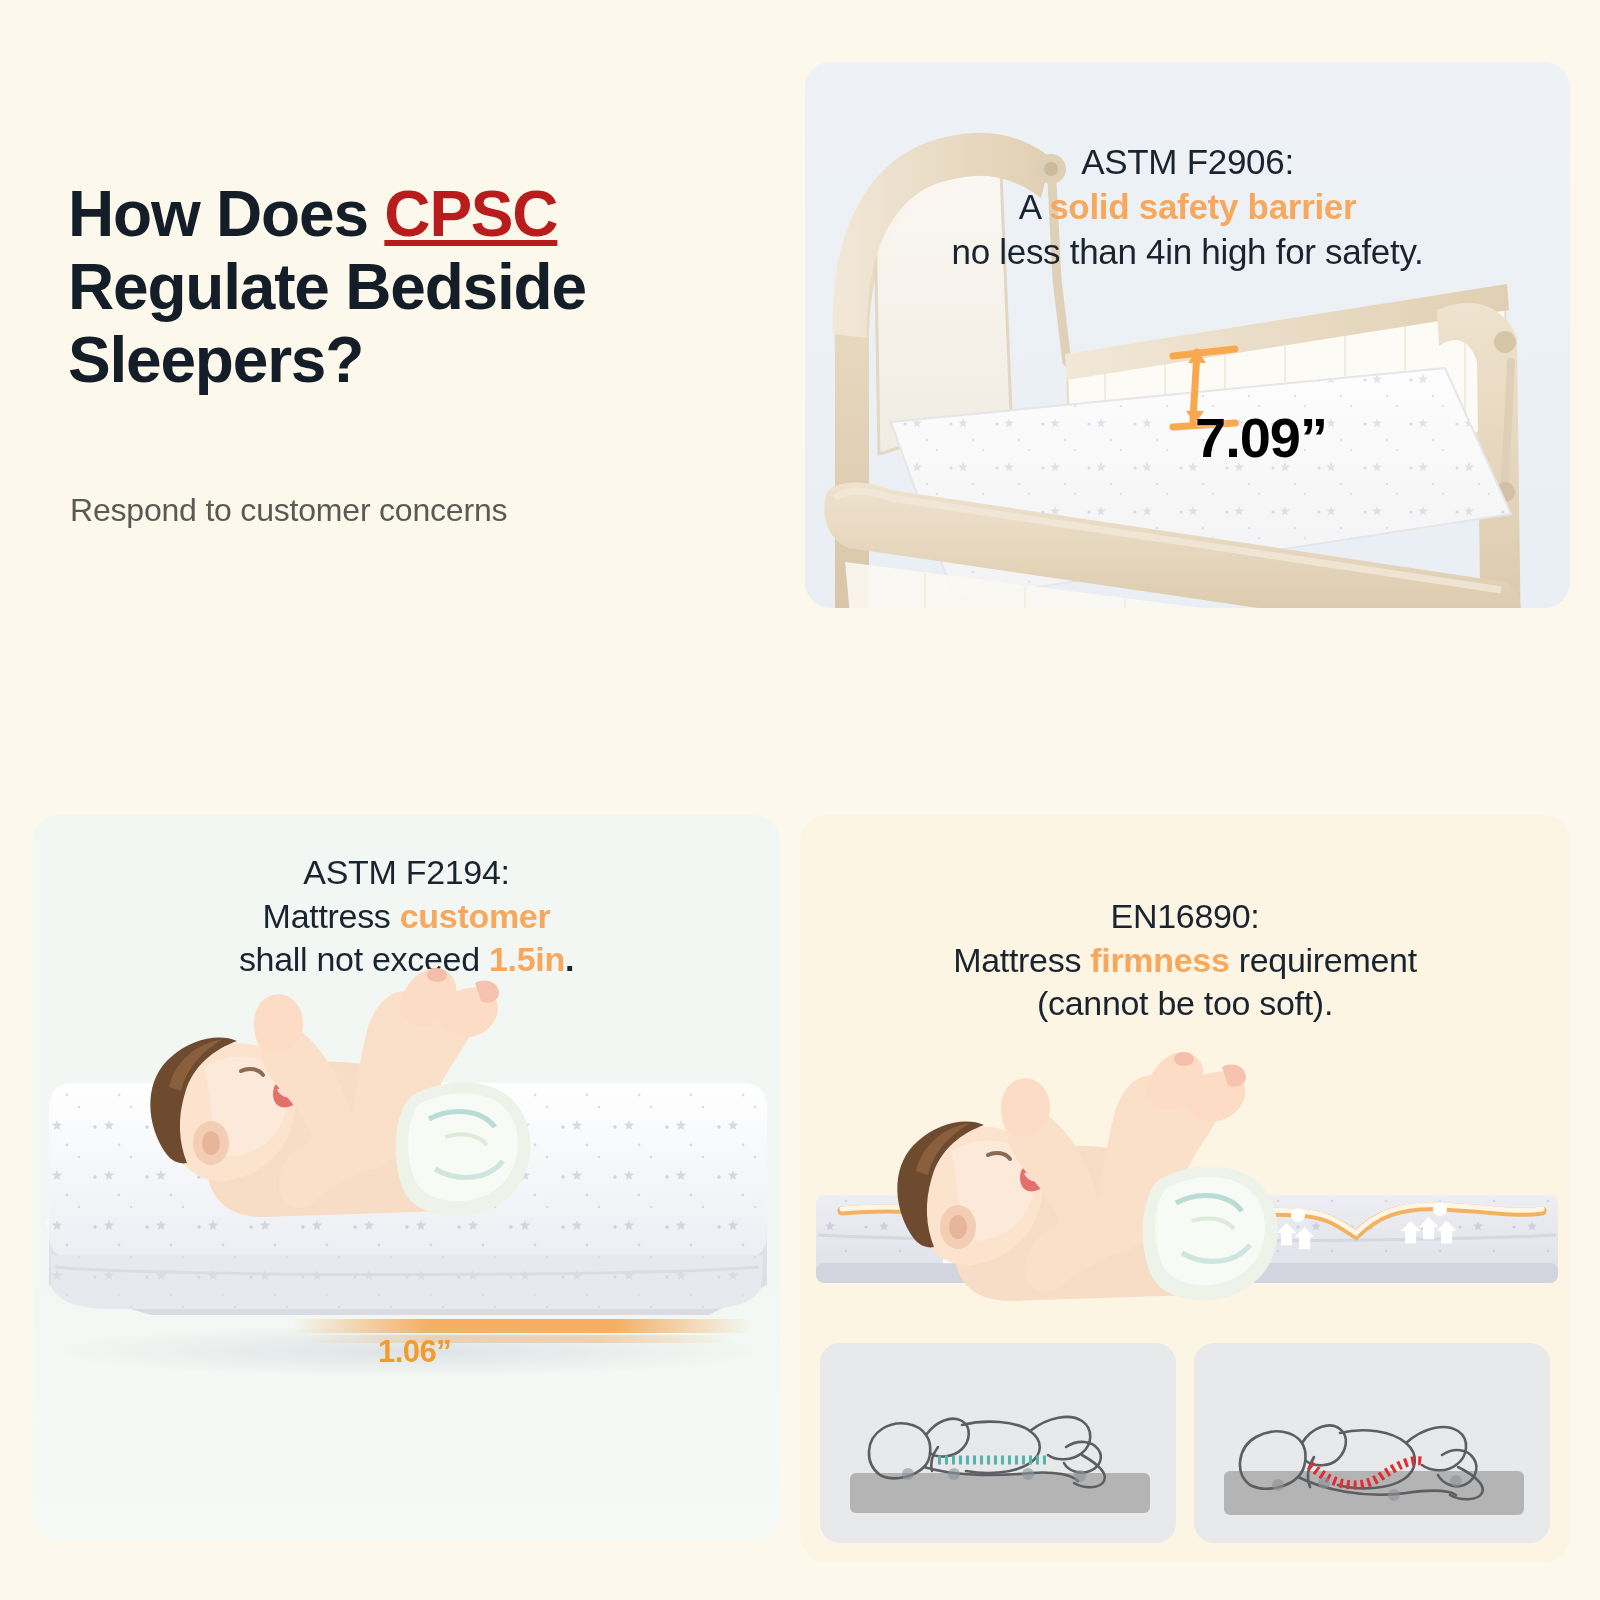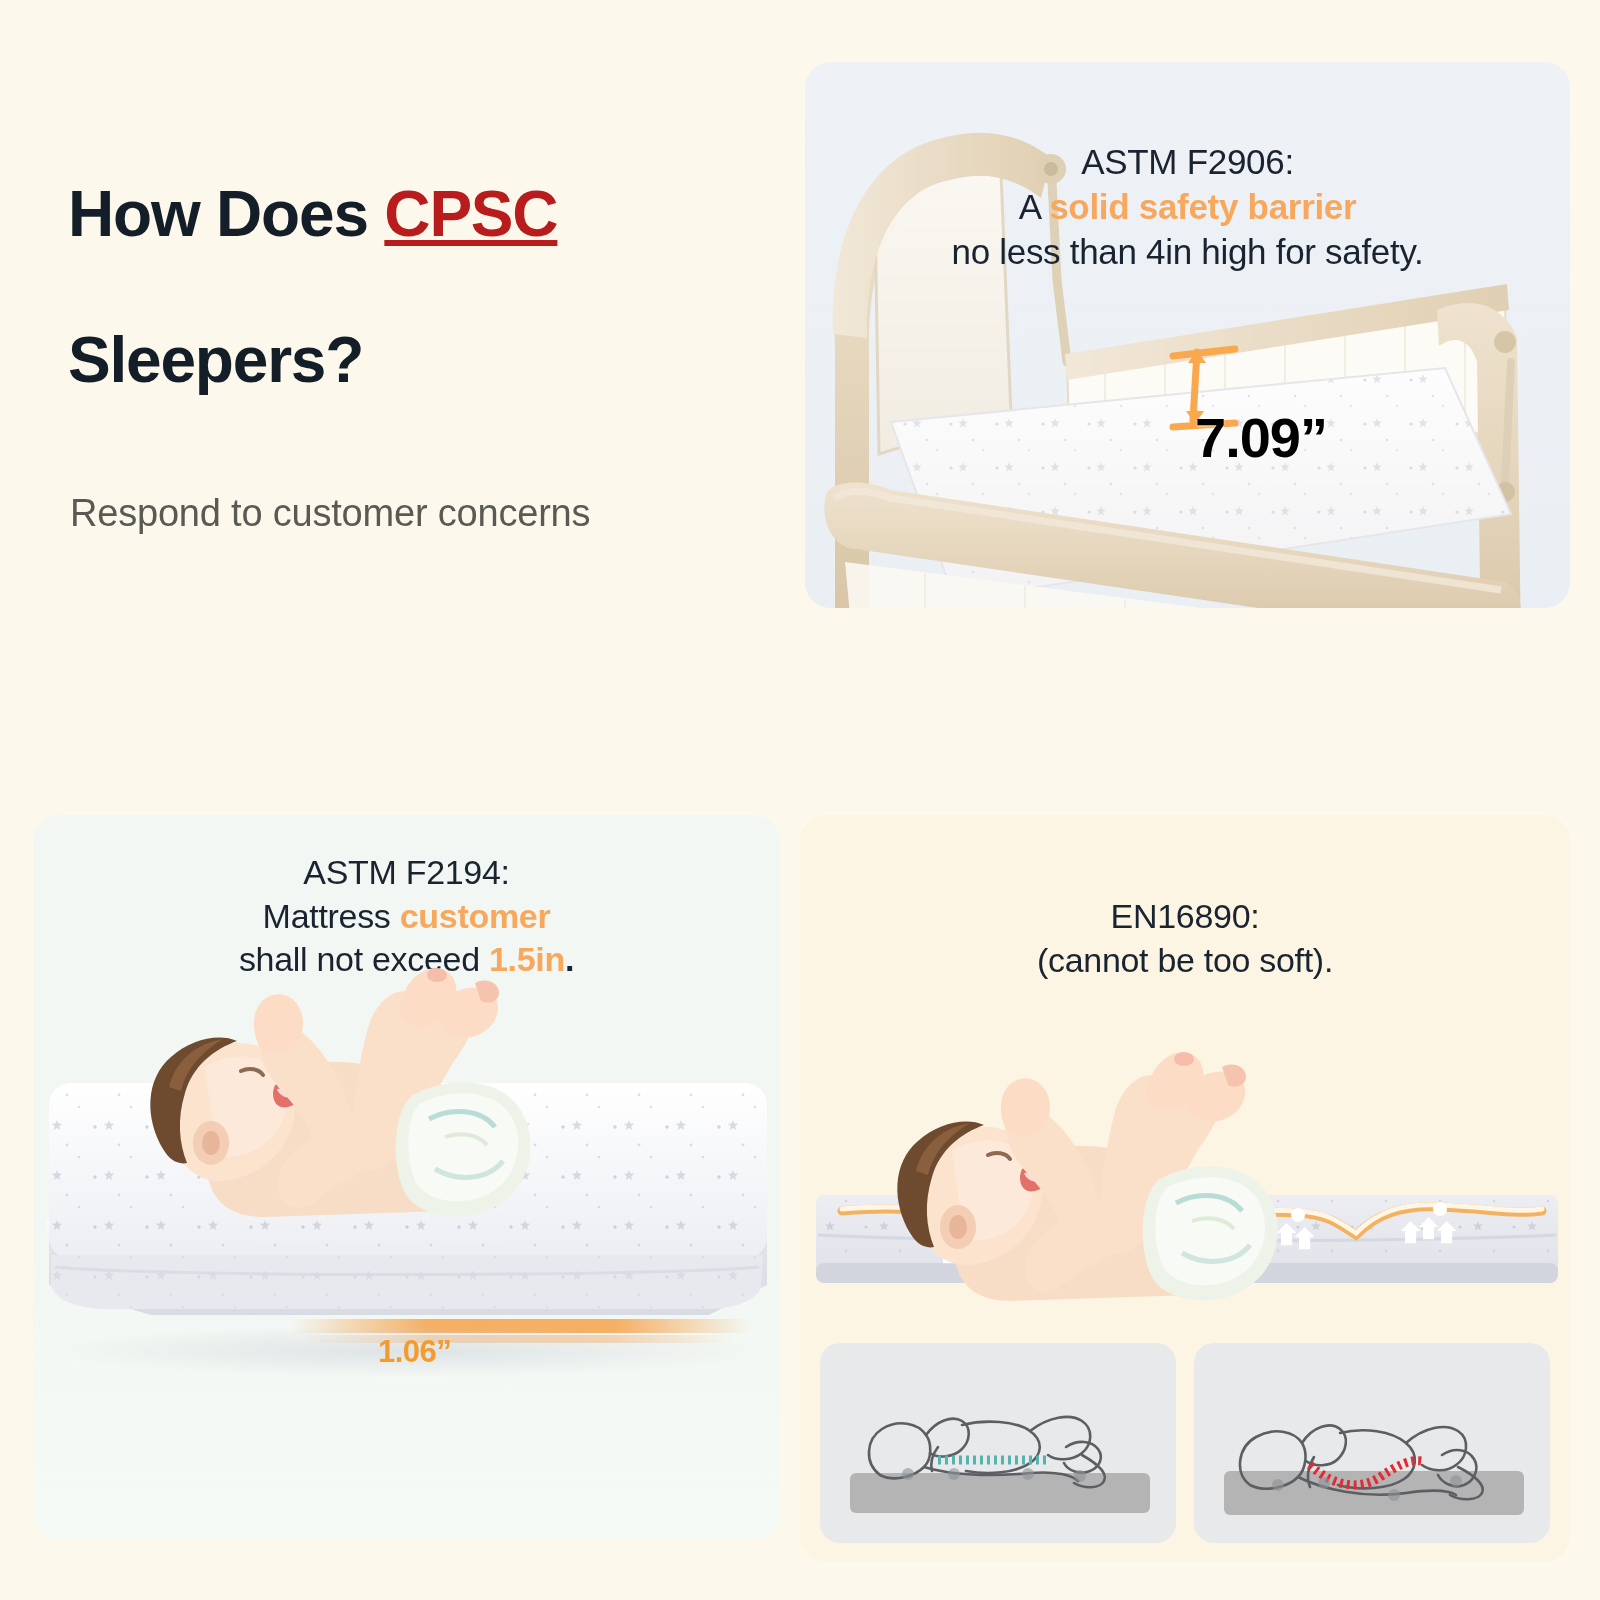--- a/index.html
+++ b/index.html
@@ -19,21 +19,21 @@
   .headline h1{
     margin:0;
     font-size:64px;line-height:1.14;
     font-weight:bold;
     letter-spacing:-1.2px;
     color:#141e28;
   }
   .hl-accent{color:#b91c1c;text-decoration:underline;}
   .subhead{
     position:absolute;left:70px;top:492px;
-    font-size:38px;color:#5a5a55;letter-spacing:-0.2px;
+    font-size:32px;color:#5a5a55;letter-spacing:-0.2px;
   }
 
   
   .panel{position:absolute;border-radius:26px;overflow:hidden;}
   #panel-crib{left:805px;top:62px;width:765px;height:546px;background:#edf1f5;}
   #panel-thickness{left:33px;top:815px;width:747px;height:725px;
       background:linear-gradient(180deg,#f2f7f3 0%,#f2f7f3 62%,#f6faf6 100%);}
   #panel-firmness{left:800px;top:815px;width:770px;height:747px;background:#fcf5e4;}
 
   
@@ -71,21 +71,21 @@
       display:flex;gap:18px;}
   .subcard{flex:1;background:#e7e9ea;border-radius:20px;position:relative;overflow:hidden;}
 </style>
 </head>
 <body>
 
 <div class="stage">
 
   <div class="headline">
     <h1><span>How Does </span><span class="hl-accent">CPSC</span><br>
-      <br>
+      <span>Regulate Bedside</span><br>
       <span>Sleepers?</span>
     </h1>
   </div>
   <div class="subhead">Respond to customer concerns</div>
 
   <div class="panel" id="panel-crib">
 
     <svg class="crib-svg" width="765" height="697" viewBox="0 0 765 697">
       <defs>
         <linearGradient id="bgGrad" x1="0" y1="0" x2="0" y2="1">
@@ -278,20 +278,21 @@
         <path d="M300 286 C316 280 334 284 342 294" stroke="#d7e7d2" stroke-width="4" fill="none" opacity=".8"></path>
       </g>
     </svg>
   </div>
   <div class="dim-106">1.06”</div>
 
   <div class="panel" id="panel-firmness">
 
     <div class="cap" id="cap-firmness">
       <div class="reg">EN16890:</div>
+      <div><span class="reg">Mattress </span><span class="hi">firmness</span><span class="reg"> requirement</span></div>
       <div class="reg">(cannot be too soft).</div>
     </div>
 
     <svg class="firm-photo" width="770" height="390" viewBox="0 0 770 390">
       <defs>
         <linearGradient id="matTop3" x1="0" y1="0" x2="0" y2="1">
           <stop offset="0%" stop-color="#eceef3"></stop>
             <stop offset="100%" stop-color="#dfe1e8"></stop>
         </linearGradient>
         <pattern id="stars3" width="54" height="50" patternUnits="userSpaceOnUse">

